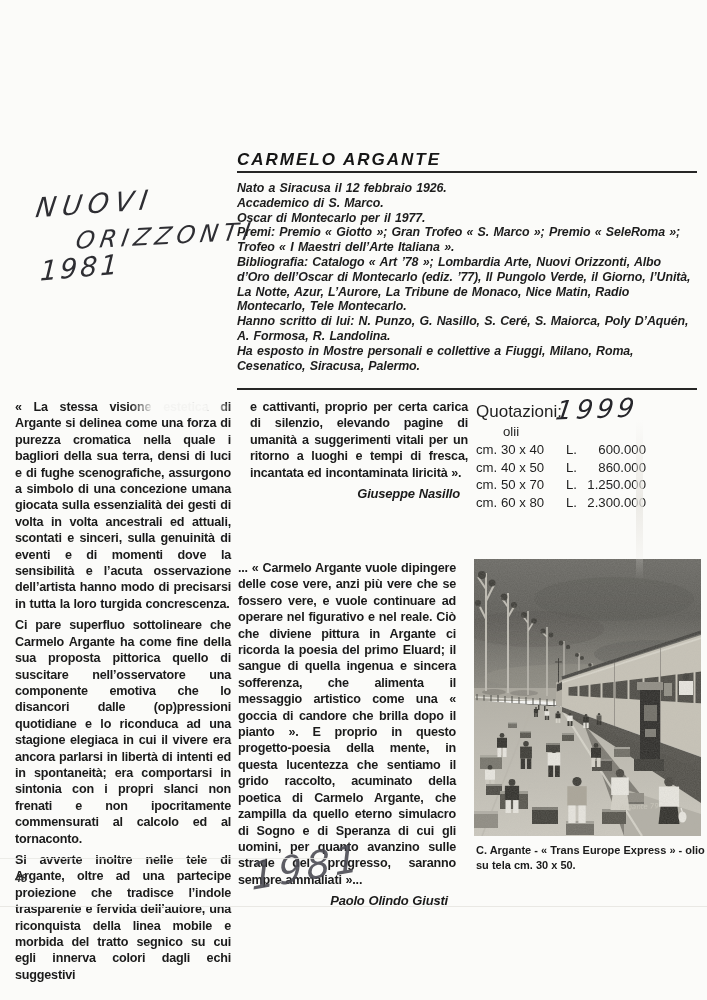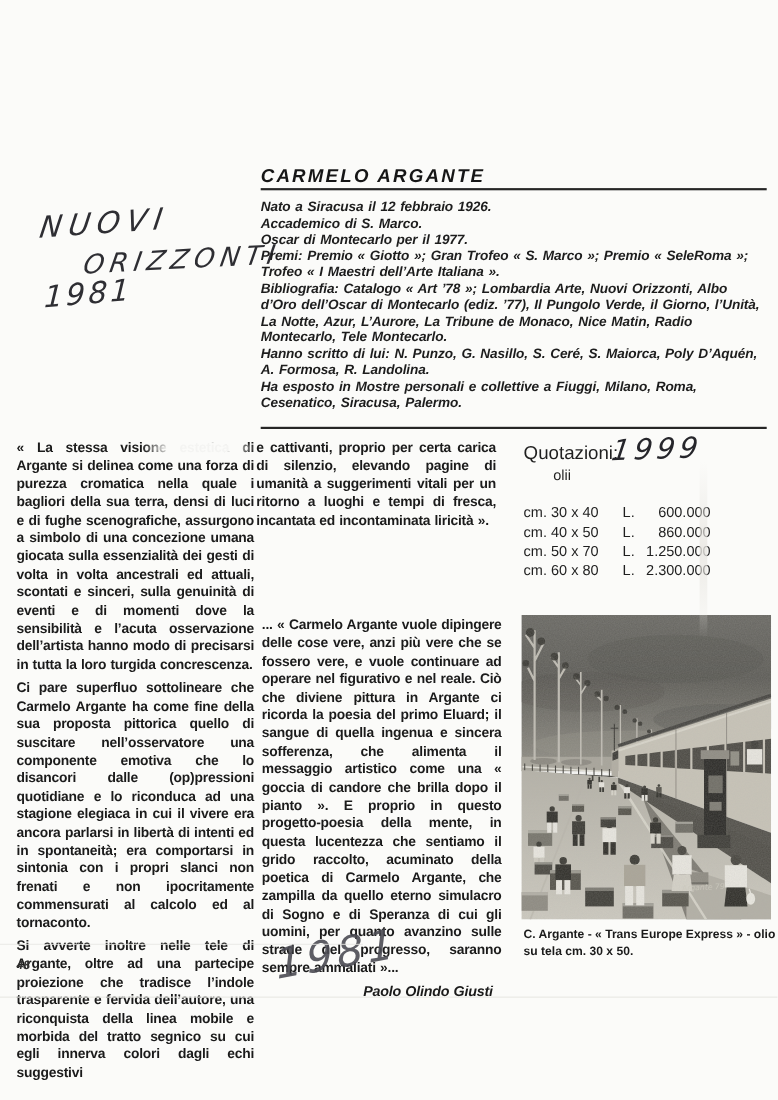--- a/index.html
+++ b/index.html
@@ -80,33 +80,34 @@
 <div class="abs rule" style="left:237px;top:388px;width:460px;"></div>
 
 <div class="abs col" style="left:15px;top:399px;width:216px;">
   <p>« La stessa visione estetica di Argante si delinea come una forza di purezza cromatica nella quale i bagliori della sua terra, densi di luci e di fughe scenografiche, assurgono a simbolo di una concezione umana giocata sulla essenzialità dei gesti di volta in volta ancestrali ed attuali, scontati e sinceri, sulla genuinità di eventi e di momenti dove la sensibilità e l’acuta osservazione dell’artista hanno modo di precisarsi in tutta la loro turgida concrescenza.</p>
   <p>Ci pare superfluo sottolineare che Carmelo Argante ha come fine della sua proposta pittorica quello di suscitare nell’osservatore una componente emotiva che lo disancori dalle (op)pressioni quotidiane e lo riconduca ad una stagione elegiaca in cui il vivere era ancora parlarsi in libertà di intenti ed in spontaneità; era comportarsi in sintonia con i propri slanci non frenati e non ipocritamente commensurati al calcolo ed al tornaconto.</p>
   <p>Si avverte inoltre nelle tele di Argante, oltre ad una partecipe proiezione che tradisce l’indole trasparente e fervida dell’autore, una riconquista della linea mobile e morbida del tratto segnico su cui egli innerva colori dagli echi suggestivi</p>
 </div>
 
 <div class="abs smudge" style="left:128px;top:398px;width:106px;height:19px;"></div>
 
-<div class="abs col" style="left:233px;top:399px;width:218px;">
+<div class="abs col" style="left:250px;top:399px;width:218px;">
   <p>e cattivanti, proprio per certa carica di silenzio, elevando pagine di umanità a suggerimenti vitali per un ritorno a luoghi e tempi di fresca, incantata ed incontaminata liricità ».</p>
+  <div class="sig">Giuseppe Nasillo</div>
 </div>
 
 <div class="abs col" style="left:238px;top:560px;width:218px;">
   <p>... « Carmelo Argante vuole dipingere delle cose vere, anzi più vere che se fossero vere, e vuole continuare ad operare nel figurativo e nel reale. Ciò che diviene pittura in Argante ci ricorda la poesia del primo Eluard; il sangue di quella ingenua e sincera sofferenza, che alimenta il messaggio artistico come una « goccia di candore che brilla dopo il pianto ». E proprio in questo progetto-poesia della mente, in questa lucentezza che sentiamo il grido raccolto, acuminato della poetica di Carmelo Argante, che zampilla da quello eterno simulacro di Sogno e di Speranza di cui gli uomini, per quanto avanzino sulle strade del progresso, saranno sempre ammaliati »...</p>
   <div class="sig">Paolo Olindo Giusti</div>
 </div>
 
 <div class="abs" style="left:476px;top:402px;">
   <div class="quot-label">Quotazioni:</div>
   <div class="quot-medium" style="margin-top:2px;">olii</div>
-  <div class="quot-row" style="margin-top:18px;">
+  <div class="quot-row" style="margin-top:2px;">
     <span class="quot-size">cm. 30 x 40</span>
     <span class="quot-cur">L.</span>
     <span class="quot-price">600.000</span>
   </div>
   <div class="quot-row">
     <span class="quot-size">cm. 40 x 50</span>
     <span class="quot-cur">L.</span>
     <span class="quot-price">860.000</span>
   </div>
   <div class="quot-row">

